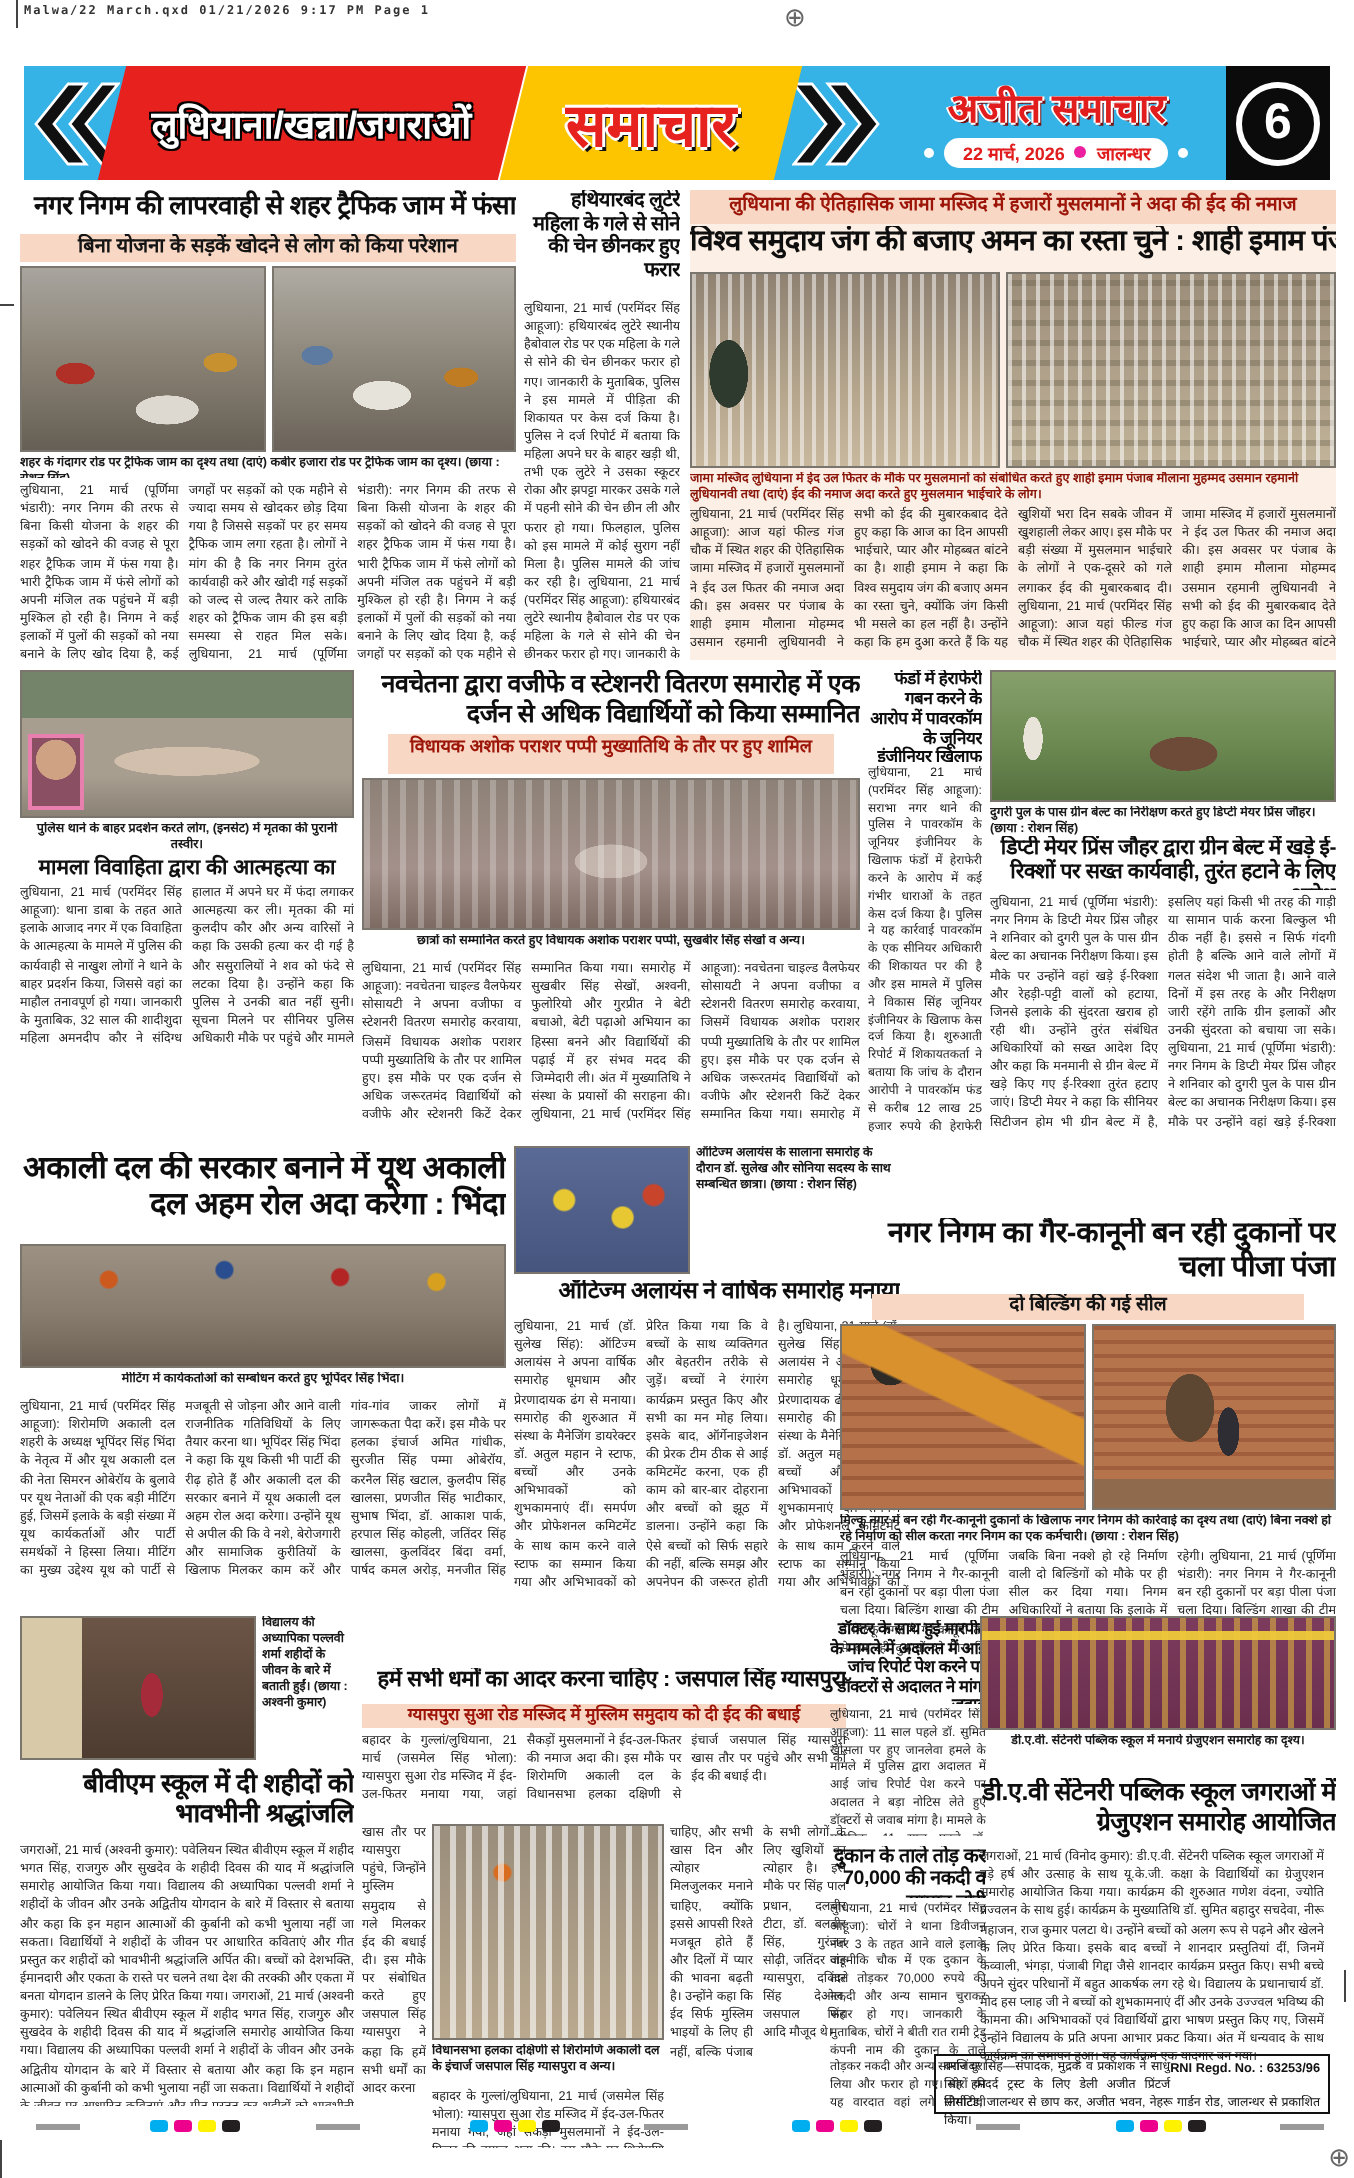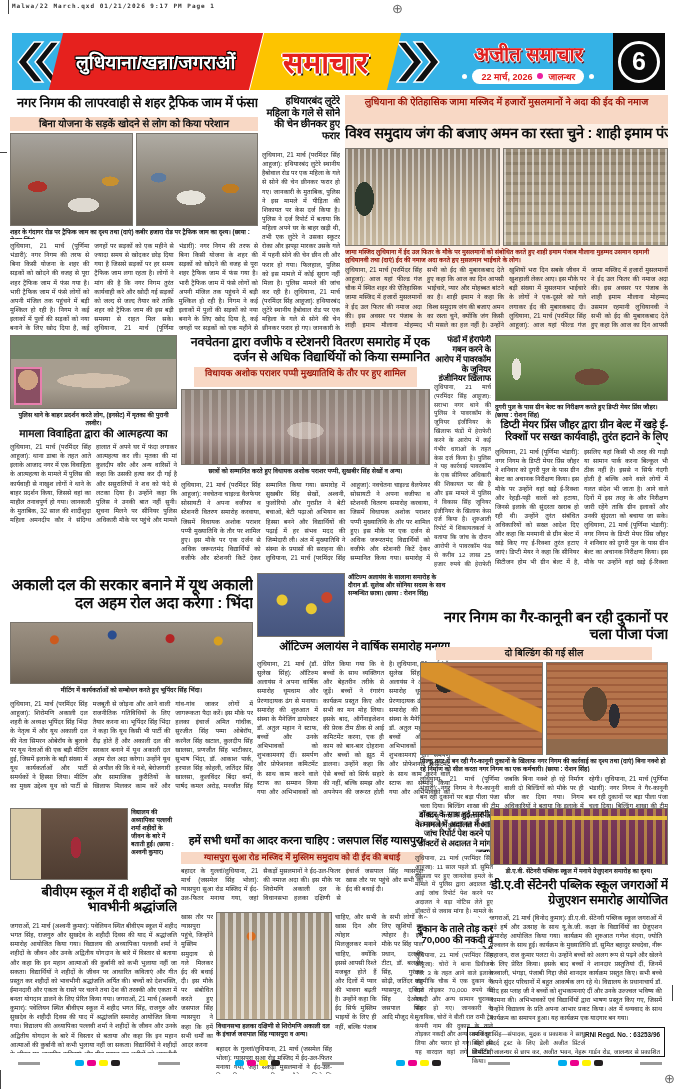--- a/index.html
+++ b/index.html
@@ -110,21 +110,21 @@
     <div class="cap" style="height:11px;margin-top:2px">शहर के गंदागर रोड पर ट्रैफिक जाम का दृश्य तथा (दाएं) कबीर हजारा रोड पर ट्रैफिक जाम का दृश्य। (छाया : रोशन सिंह)</div>
     <div class="body cols3" style="height:92px;margin-top:2px">लुधियाना, 21 मार्च (पूर्णिमा भंडारी): नगर निगम की तरफ से बिना किसी योजना के शहर की सड़कों को खोदने की वजह से पूरा शहर ट्रैफिक जाम में फंस गया है। भारी ट्रैफिक जाम में फंसे लोगों को अपनी मंजिल तक पहुंचने में बड़ी मुश्किल हो रही है। निगम ने कई इलाकों में पुलों की सड़कों को नया बनाने के लिए खोद दिया है, कई जगहों पर सड़कों को एक महीने से ज्यादा समय से खोदकर छोड़ दिया गया है जिससे सड़कों पर हर समय ट्रैफिक जाम लगा रहता है। लोगों ने मांग की है कि नगर निगम तुरंत कार्यवाही करे और खोदी गई सड़कों को जल्द से जल्द तैयार करे ताकि शहर को ट्रैफिक जाम की इस बड़ी समस्या से राहत मिल सके। लुधियाना, 21 मार्च (पूर्णिमा भंडारी): नगर निगम की तरफ से बिना किसी योजना के शहर की सड़कों को खोदने की वजह से पूरा शहर ट्रैफिक जाम में फंस गया है। भारी ट्रैफिक जाम में फंसे लोगों को अपनी मंजिल तक पहुंचने में बड़ी मुश्किल हो रही है। निगम ने कई इलाकों में पुलों की सड़कों को नया बनाने के लिए खोद दिया है, कई जगहों पर सड़कों को एक महीने से ज्यादा समय से खोदकर छोड़ दिया गया है जिससे सड़कों पर हर समय ट्रैफिक जाम लगा रहता है। लोगों ने मांग की है कि नगर निगम तुरंत कार्यवाही करे और खोदी गई सड़कों को जल्द से जल्द तैयार करे ताकि शहर को ट्रैफिक जाम की इस बड़ी समस्या से राहत मिल सके।</div>
   </section>
 
   <section class="art" style="left:262px;top:95px;width:78px;height:238px">
     <div class="hl" style="font-size:10px;height:52px">हथियारबंद लुटेरे महिला के गले से सोने की चेन छीनकर हुए फरार</div>
     <div class="body" style="height:182px;margin-top:3px">लुधियाना, 21 मार्च (परमिंदर सिंह आहूजा): हथियारबंद लुटेरे स्थानीय हैबोवाल रोड पर एक महिला के गले से सोने की चेन छीनकर फरार हो गए। जानकारी के मुताबिक, पुलिस ने इस मामले में पीड़िता की शिकायत पर केस दर्ज किया है। पुलिस ने दर्ज रिपोर्ट में बताया कि महिला अपने घर के बाहर खड़ी थी, तभी एक लुटेरे ने उसका स्कूटर रोका और झपट्टा मारकर उसके गले में पहनी सोने की चेन छीन ली और फरार हो गया। फिलहाल, पुलिस को इस मामले में कोई सुराग नहीं मिला है। पुलिस मामले की जांच कर रही है। लुधियाना, 21 मार्च (परमिंदर सिंह आहूजा): हथियारबंद लुटेरे स्थानीय हैबोवाल रोड पर एक महिला के गले से सोने की चेन छीनकर फरार हो गए। जानकारी के मुताबिक, पुलिस ने इस मामले में पीड़िता की शिकायत पर केस दर्ज किया है। पुलिस ने दर्ज रिपोर्ट में बताया कि महिला अपने घर के बाहर खड़ी थी, तभी एक लुटेरे ने उसका स्कूटर रोका और झपट्टा मारकर उसके गले में पहनी सोने की चेन छीन ली और फरार हो गया। फिलहाल, पुलिस को इस मामले में कोई सुराग नहीं मिला है। पुलिस मामले की जांच कर रही है।</div>
   </section>
 
   <section class="art" style="left:345px;top:95px;width:323px;height:235px;background:#fcefe5">
-    <div class="kick" style="font-size:9.5px;height:29px;color:#9c1508;background:#f8d8c5">लुधियाना की ऐतिहासिक जामा मस्जिद में हजारों मुसलमानों ने अदा की ईद की नमाज</div>
+    <div class="kick" style="font-size:9.5px;height:17px;color:#9c1508;background:#f8d8c5">लुधियाना की ऐतिहासिक जामा मस्जिद में हजारों मुसलमानों ने अदा की ईद की नमाज</div>
     <div class="hl nowrap" style="font-size:14.5px;height:21px;margin-top:1px">विश्व समुदाय जंग की बजाए अमन का रस्ता चुने : शाही इमाम पंजाब</div>
     <div class="row" style="height:98px;margin-top:2px">
       <div class="photo" style="flex:0 0 48%;background:radial-gradient(ellipse 16px 28px at 12% 52%, #2e3a2e 0 60%, rgba(0,0,0,0) 61%),repeating-linear-gradient(90deg, rgba(255,255,255,.5) 0 2px, rgba(255,255,255,0) 2px 6px),linear-gradient(180deg,#8f8272 0%,#b5a58d 60%,#c7b89e 100%)"></div>
       <div class="photo" style="flex:1;background:repeating-linear-gradient(90deg, rgba(255,255,255,.55) 0 2px, rgba(0,0,0,0) 2px 7px),repeating-linear-gradient(0deg, rgba(90,80,60,.3) 0 3px, rgba(0,0,0,0) 3px 10px),linear-gradient(180deg,#9b8d79,#c2b49a)"></div>
     </div>
     <div class="cap red" style="height:15px;margin-top:2px">जामा मस्जिद लुधियाना में ईद उल फितर के मौके पर मुसलमानों को संबोधित करते हुए शाही इमाम पंजाब मौलाना मुहम्मद उसमान रहमानी लुधियानवी तथा (दाएं) ईद की नमाज अदा करते हुए मुसलमान भाईचारे के लोग।</div>
     <div class="body cols4" style="height:80px;margin-top:2px">लुधियाना, 21 मार्च (परमिंदर सिंह आहूजा): आज यहां फील्ड गंज चौक में स्थित शहर की ऐतिहासिक जामा मस्जिद में हजारों मुसलमानों ने ईद उल फितर की नमाज अदा की। इस अवसर पर पंजाब के शाही इमाम मौलाना मोहम्मद उसमान रहमानी लुधियानवी ने सभी को ईद की मुबारकबाद देते हुए कहा कि आज का दिन आपसी भाईचारे, प्यार और मोहब्बत बांटने का है। शाही इमाम ने कहा कि विश्व समुदाय जंग की बजाए अमन का रस्ता चुने, क्योंकि जंग किसी भी मसले का हल नहीं है। उन्होंने कहा कि हम दुआ करते हैं कि यह खुशियों भरा दिन सबके जीवन में खुशहाली लेकर आए। इस मौके पर बड़ी संख्या में मुसलमान भाईचारे के लोगों ने एक-दूसरे को गले लगाकर ईद की मुबारकबाद दी। लुधियाना, 21 मार्च (परमिंदर सिंह आहूजा): आज यहां फील्ड गंज चौक में स्थित शहर की ऐतिहासिक जामा मस्जिद में हजारों मुसलमानों ने ईद उल फितर की नमाज अदा की। इस अवसर पर पंजाब के शाही इमाम मौलाना मोहम्मद उसमान रहमानी लुधियानवी ने सभी को ईद की मुबारकबाद देते हुए कहा कि आज का दिन आपसी भाईचारे, प्यार और मोहब्बत बांटने का है। शाही इमाम ने कहा कि विश्व समुदाय जंग की बजाए अमन का रस्ता चुने, क्योंकि जंग किसी भी मसले का हल नहीं है। उन्होंने कहा कि हम दुआ करते हैं कि यह खुशियों भरा दिन सबके जीवन में खुशहाली लेकर आए। इस मौके पर बड़ी संख्या में मुसलमान भाईचारे के लोगों ने एक-दूसरे को गले लगाकर ईद की मुबारकबाद दी।</div>
   </section>
 
   <section class="art" style="left:10px;top:335px;width:167px;height:232px">
@@ -213,21 +213,21 @@
   </section>
 
   <section class="art" style="left:415px;top:923px;width:78px;height:134px">
     <div class="hl" style="font-size:9.8px;height:26px">दुकान के ताले तोड़ कर 70,000 की नकदी व सामान चोरी</div>
     <div class="body" style="height:104px;margin-top:2px;font-size:6.1px">लुधियाना, 21 मार्च (परमिंदर सिंह आहूजा): चोरों ने थाना डिवीजन नंबर 3 के तहत आने वाले इलाके वाल्मीकि चौक में एक दुकान के ताले तोड़कर 70,000 रुपये की नकदी और अन्य सामान चुराकर फरार हो गए। जानकारी के मुताबिक, चोरों ने बीती रात रामी ट्रेड कंपनी नाम की दुकान के ताले तोड़कर नकदी और अन्य सामान चुरा लिया और फरार हो गए। चोरों की यह वारदात वहां लगे सीसीटीवी कैमरे में कैद हो गई, जिसमें करीब छह चोर वारदात को अंजाम देते दिख रहे हैं। पुलिस ने इस मामले में केस दर्ज कर लिया है और जांच को आगे बढ़ा रही है, लेकिन फिलहाल पुलिस को इस मामले में कोई सुराग नहीं मिला है।</div>
   </section>
 
   <div class="photo" style="position:absolute;left:490px;top:808px;width:178px;height:57px;background:repeating-linear-gradient(90deg, rgba(240,200,60,.5) 0 3px, rgba(0,0,0,0) 3px 9px),linear-gradient(0deg, rgba(0,0,0,0) 80%, #e8c23a 80% 88%, rgba(0,0,0,0) 88%),linear-gradient(180deg,#7c3b5c 0%,#6b2f4e 100%)"></div>
   <section class="art" style="left:490px;top:867px;width:178px;height:190px">
     <div class="cap" style="height:9px;text-align:center;font-size:6.2px">डी.ए.वी. सेंटेनरी पब्लिक स्कूल में मनाये ग्रेजुएशन समारोह का दृश्य।</div>
-    <div class="hl" style="font-size:12.5px;height:32px;margin-top:2px">डी.ए.वी सेंटेनरी पब्लिक स्कूल जगराओं में ग्रेजुएशन समारोह आयोजित</div>
+    <div class="hl" style="font-size:12.5px;height:32px;margin-top:13px">डी.ए.वी सेंटेनरी पब्लिक स्कूल जगराओं में ग्रेजुएशन समारोह आयोजित</div>
     <div class="body" style="height:114px;margin-top:3px;width:172px">जगराओं, 21 मार्च (विनोद कुमार): डी.ए.वी. सेंटेनरी पब्लिक स्कूल जगराओं में बड़े हर्ष और उत्साह के साथ यू.के.जी. कक्षा के विद्यार्थियों का ग्रेजुएशन समारोह आयोजित किया गया। कार्यक्रम की शुरुआत गणेश वंदना, ज्योति प्रज्वलन के साथ हुई। कार्यक्रम के मुख्यातिथि डॉ. सुमित बहादुर सचदेवा, नीरू महाजन, राज कुमार पलटा थे। उन्होंने बच्चों को अलग रूप से पढ़ने और खेलने के लिए प्रेरित किया। इसके बाद बच्चों ने शानदार प्रस्तुतियां दीं, जिनमें कव्वाली, भंगड़ा, पंजाबी गिद्दा जैसे शानदार कार्यक्रम प्रस्तुत किए। सभी बच्चे अपने सुंदर परिधानों में बहुत आकर्षक लग रहे थे। विद्यालय के प्रधानाचार्य डॉ. मोद हस प्लाह जी ने बच्चों को शुभकामनाएं दीं और उनके उज्ज्वल भविष्य की कामना की। अभिभावकों एवं विद्यार्थियों द्वारा भाषण प्रस्तुत किए गए, जिसमें उन्होंने विद्यालय के प्रति अपना आभार प्रकट किया। अंत में धन्यवाद के साथ कार्यक्रम का समापन हुआ। यह कार्यक्रम एक यादगार बन गया।</div>
   </section>
 
   <div class="imprint" style="left:467px;top:1027px;width:198px;height:30px">
     <b>RNI Regd. No. : 63253/96</b>
     <span>बरजिंदर सिंह—संपादक, मुद्रक व प्रकाशक ने साधु सिंह हमदर्द ट्रस्ट के लिए डेली अजीत प्रिंटर्ज लिमटिड; जालन्धर से छाप कर, अजीत भवन, नेहरू गार्डन रोड, जालन्धर से प्रकाशित किया।</span>
   </div>
 
   <div class="dash" style="left:18px;top:1062px;width:22px"></div>
   <div class="cmyk" style="left:75px;top:1060px">

